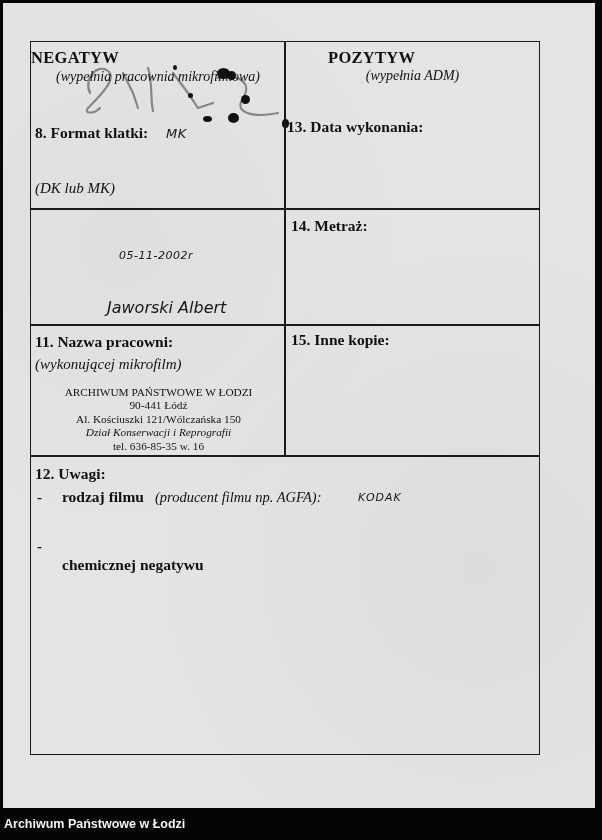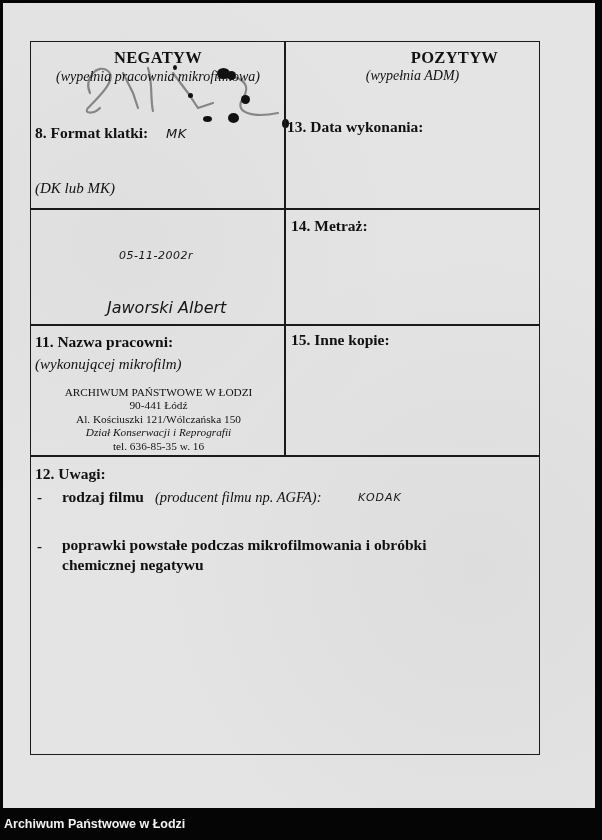--- a/index.html
+++ b/index.html
@@ -27,21 +27,21 @@
       border: 1.5px solid #1a1a1a;
       box-sizing: border-box;
     }
     .cell {
       position: absolute;
       box-sizing: border-box;
     }
     .vline { position: absolute; background: #1a1a1a; width: 1.5px; }
     .hline { position: absolute; background: #1a1a1a; height: 1.5px; }
 
-    .head { font-weight: bold; font-size: 16.5px; text-align: center; letter-spacing: 0.3px; }
+    .head { font-weight: bold; font-size: 16.5px; text-align: left; letter-spacing: 0.3px; }
     .subhead { font-style: italic; font-size: 14px; text-align: center; }
     .label { font-weight: bold; font-size: 15.5px; position: absolute; white-space: nowrap; }
     .ital { font-style: italic; font-size: 15px; position: absolute; white-space: nowrap; }
     .hand {
       position: absolute;
       font-family: "DejaVu Sans", sans-serif;
       font-style: italic;
       font-size: 12px;
       color: #151515;
       white-space: nowrap;
@@ -147,19 +147,18 @@
 
     <div class="cell" style="left:0;top:415px;width:508px;height:297px;">
       <span class="label" style="left:4px;top:8px;">12. Uwagi:</span>
 
       <span class="bullet" style="left:6px;top:32px;">-</span>
       <span class="label" style="left:31px;top:31px;">rodzaj filmu</span>
       <span class="ital" style="left:124px;top:32px;font-size:14.5px;">(producent filmu np. AGFA):</span>
       <span class="hand" style="left:327px;top:34px;font-size:11px;letter-spacing:1px;">KODAK</span>
 
       <span class="bullet" style="left:6px;top:81px;">-</span>
-      <span class="label" style="left:31px;top:79px;">poprawki powstałe podczas mikrofilmowania i obróbki</span>
       <span class="label" style="left:31px;top:99px;">chemicznej negatywu</span>
     </div>
   </div>
 </div>
 
 <div class="caption">Archiwum Państwowe w Łodzi</div>
 
 </body></html>

